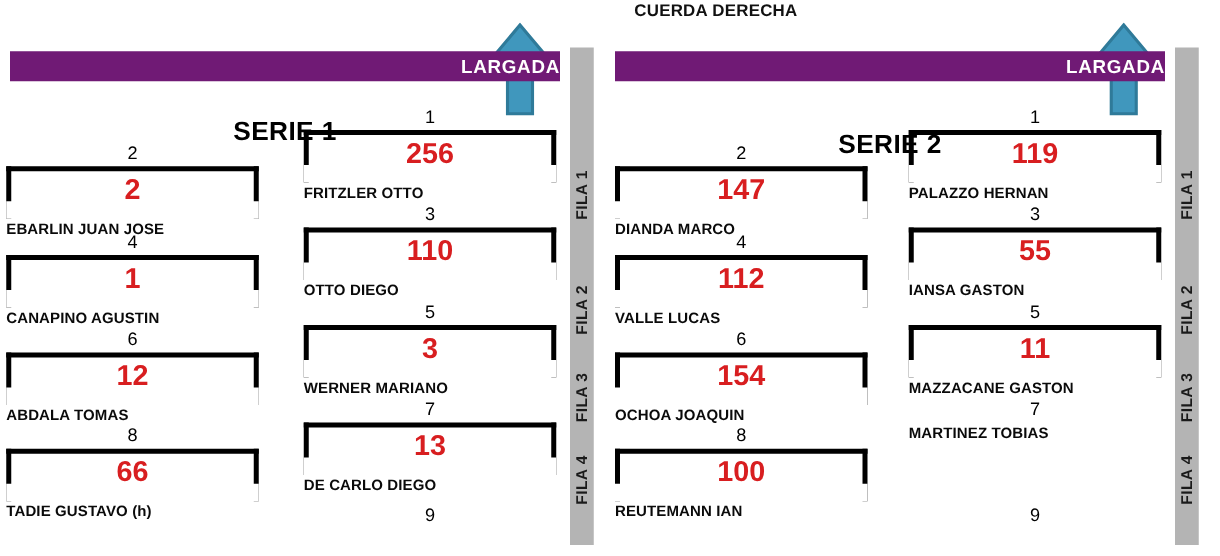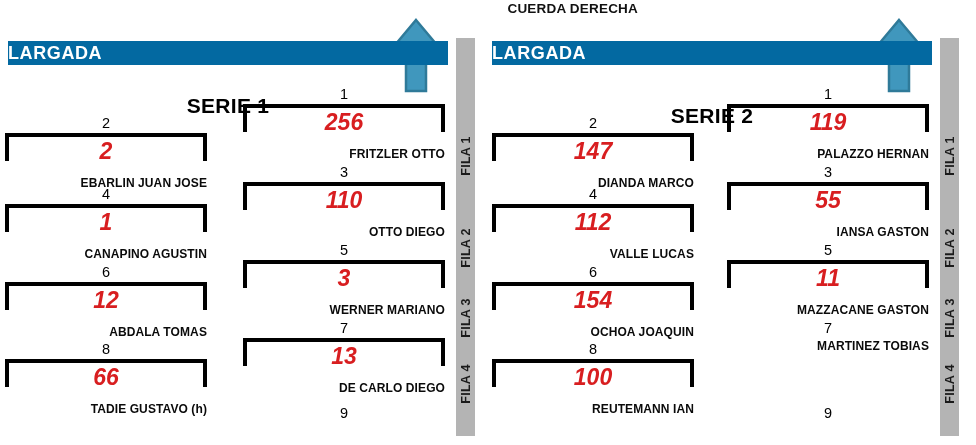--- a/index.html
+++ b/index.html
@@ -43,28 +43,28 @@
     position: absolute;
     width: 46px;
     height: 76px;
   }
   .arrow svg { display: block; }
 
   
   .largada-bar {
     position: absolute;
     height: 24px;
-    background: #0369a1;
+    background: #701a75;
     color: #ffffff;
-    font-size: 18px;
+    font-size: 15px;
     font-weight: bold;
     letter-spacing: 0.6px;
     display: flex;
     align-items: center;
-    justify-content: flex-start;
+    justify-content: flex-end;
   }
 
   
   .serie-title {
     position: absolute;
     height: 20px;
     font-size: 21px;
     font-weight: bold;
     letter-spacing: 0.3px;
     text-align: center;
@@ -130,28 +130,27 @@
     background: #ffffff;
   }
   .slot .car-num {
     position: absolute;
     left: 0;
     right: 0;
     top: 1px;
     text-align: center;
     font-size: 23px;
     font-weight: bold;
-    font-style: italic;
     color: #d81e20;
     line-height: 26px;
     z-index: 2;
   }
   .slot .driver {
     margin-top: 1px;
-    text-align: right;
+    text-align: left;
     font-size: 12px;
     font-weight: bold;
     letter-spacing: 0.1px;
     color: #0a0a0a;
     white-space: nowrap;
   }
 
   
   .tail-pos {
     position: absolute;

